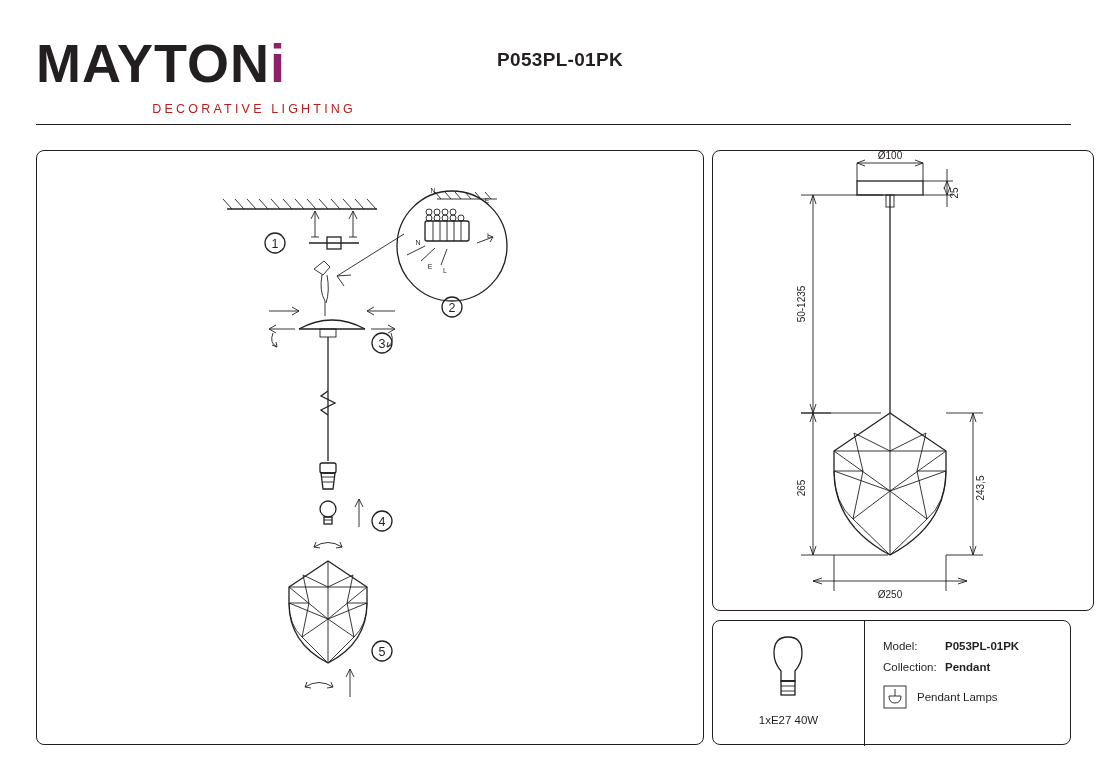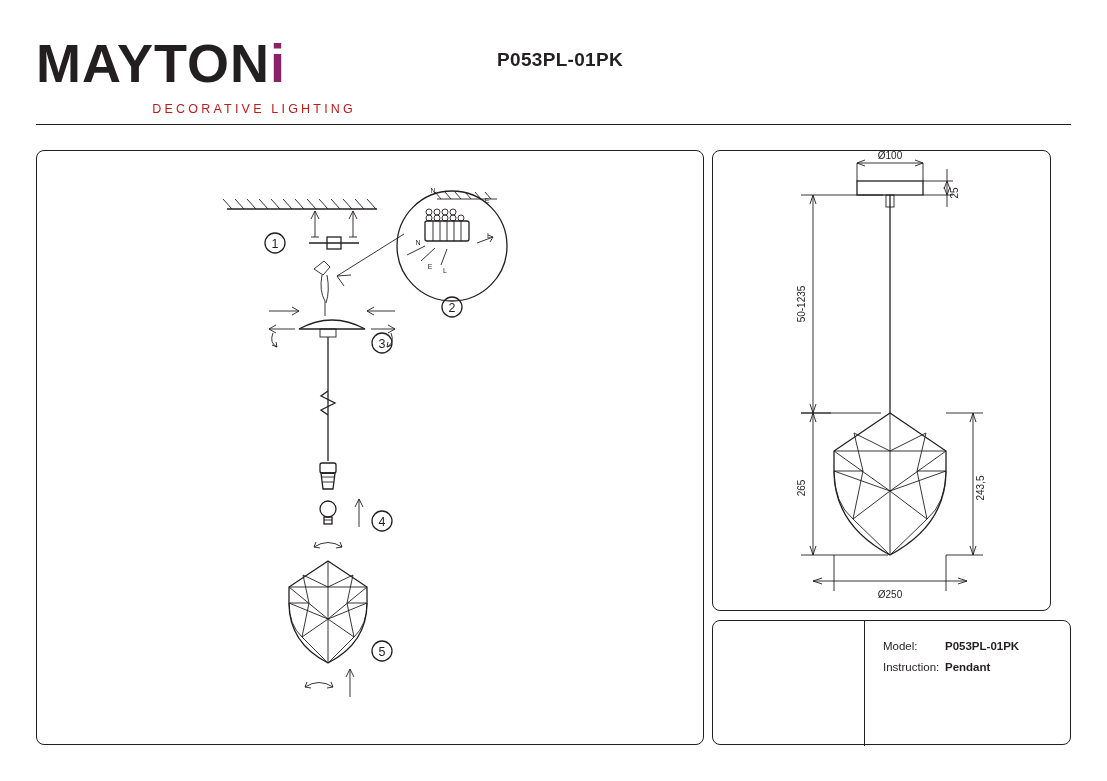--- a/index.html
+++ b/index.html
@@ -73,21 +73,21 @@
   }
 
   
   .panel {
     position: absolute;
     border: 1px solid #231f20;
     border-radius: 8px;
     background: #fff;
   }
   #panel-left   { left: 36px;  top: 150px; width: 668px; height: 595px; }
-  #panel-right  { left: 712px; top: 150px; width: 339px; height: 461px; }
+  #panel-right  { left: 712px; top: 150px; width: 382px; height: 461px; }
   #panel-info   { left: 712px; top: 620px; width: 359px; height: 125px; }
 
   .info-split {
     position: absolute;
     left: 151px;
     top: 0;
     width: 1px;
     height: 125px;
     background: #231f20;
   }
@@ -422,26 +422,44 @@
         <path class="ln thin" d="M100 430 l9 -3 M100 430 l9 3"></path>
         <path class="ln thin" d="M254 430 l-9 -3 M254 430 l-9 3"></path>
         <text class="dim-text" x="177" y="447" text-anchor="middle">Ø250</text>
       </g>
     </svg>
   </div>
 
   <div class="panel" id="panel-info">
     <div class="info-split"></div>
 
+    <div class="bulb-wrap">
+      <svg width="151" height="93" viewBox="0 0 151 93">
+        <path class="ln med" d="M75 16 Q61 16 61 32 Q61 42 68 50 L68 60 L82 60 L82 50 Q89 42 89 32 Q89 16 75 16 Z"></path>
+        <line class="ln med" x1="68" y1="60" x2="82" y2="60"></line>
+        <rect class="ln med" x="68" y="60" width="14" height="14"></rect>
+        <line class="ln thin" x1="68" y1="65" x2="82" y2="65"></line>
+        <line class="ln thin" x1="68" y1="70" x2="82" y2="70"></line>
+      </svg>
+      <div class="bulb-label">1xE27 40W</div>
+    </div>
 
     <div class="info-rows">
       <div class="info-row">
         <span class="info-key">Model:</span>
         <span class="info-val">P053PL-01PK</span>
       </div>
       <div class="info-row">
-        <span class="info-key">Instruction:</span>
+        <span class="info-key">Collection:</span>
         <span class="info-val">Pendant</span>
+      </div>
+      <div class="info-cat">
+        <svg width="24" height="24" viewBox="0 0 24 24">
+          <rect class="ln thin" x="1" y="1" width="22" height="22"></rect>
+          <line class="ln thin" x1="12" y1="4" x2="12" y2="11"></line>
+          <path class="ln thin" d="M6 11 L18 11 Q18 18 12 18 Q6 18 6 11 Z"></path>
+        </svg>
+        <span class="info-cat-label">Pendant Lamps</span>
       </div>
     </div>
   </div>
 
 </div>
 
 </body></html>

